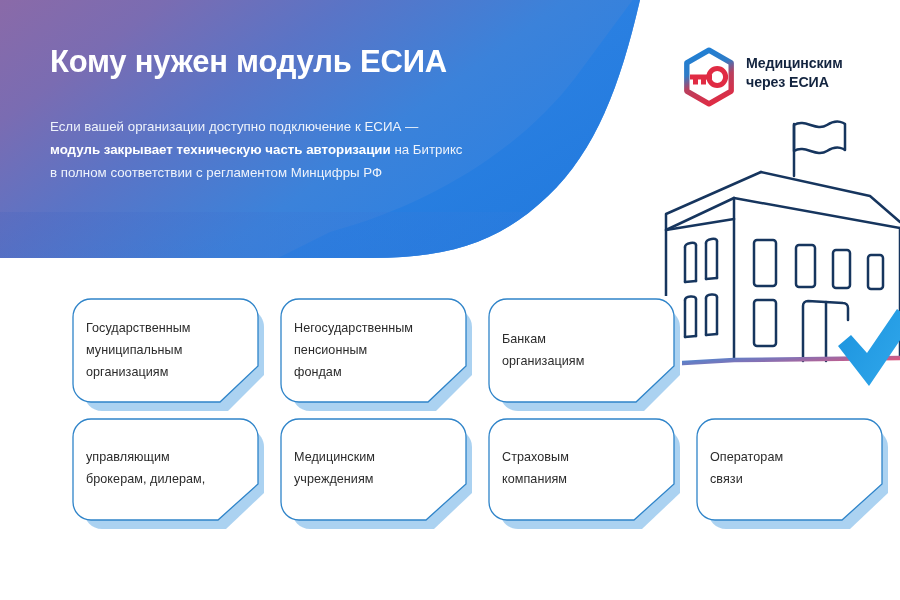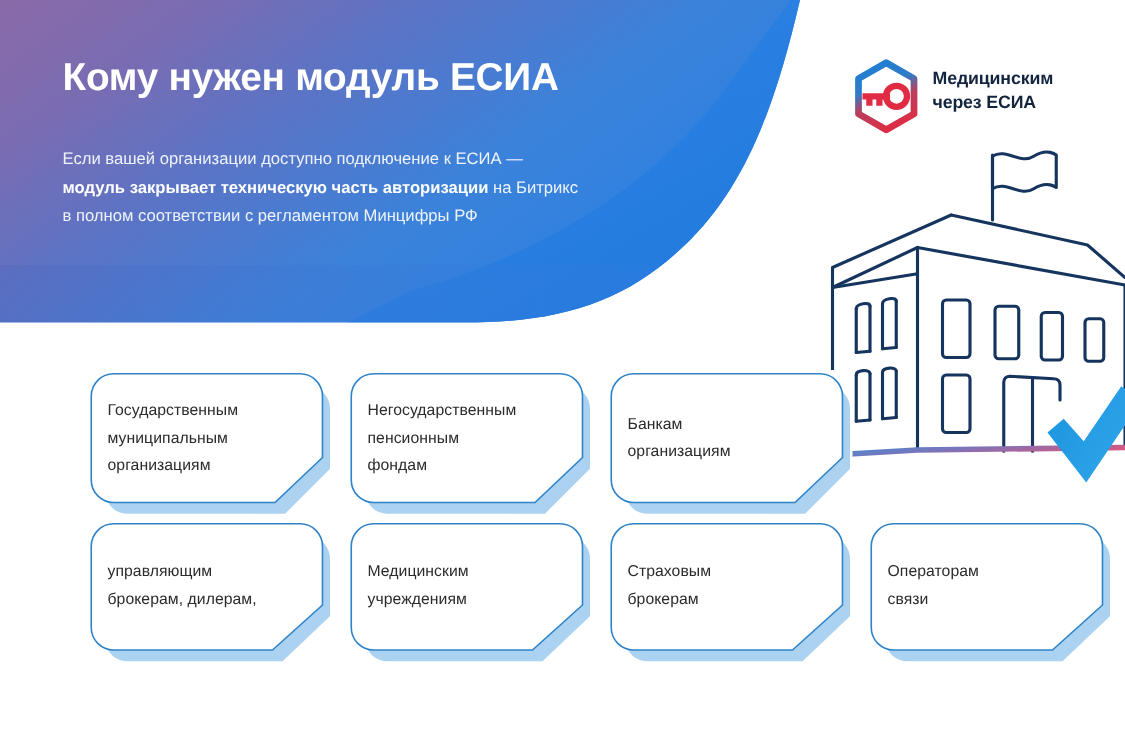--- a/index.html
+++ b/index.html
@@ -272,21 +272,21 @@
       </div>
     </div>
 
     <div class="card w2" style="left:474px;top:416px;align-items:center;">
       <svg class="cshape" width="204" height="116" viewBox="0 0 204 116" xmlns="http://www.w3.org/2000/svg">
         <path d="M26 8 H170 C180 8 188 16 188 26 V72 L150 108 H26 C16 108 8 100 8 90 V26 C8 16 16 8 26 8 Z" fill="#8fc3ec" opacity="0.75" transform="translate(6,5)"></path>
         <path d="M26 3 H170 C180 3 188 11 188 21 V68 L148 104 H21 C11 104 3 96 3 86 V21 C3 11 11 3 21 3 Z" fill="#ffffff" stroke="#2f84c9" stroke-width="1.3"></path>
       </svg>
       <div class="ctext">
         <div>Страховым</div>
-        <div>брокерам</div>
+        <div>компаниям</div>
       </div>
     </div>
 
     <div class="card w2" style="left:682px;top:416px;">
       <svg class="cshape" width="204" height="116" viewBox="0 0 204 116" xmlns="http://www.w3.org/2000/svg">
         <path d="M26 8 H170 C180 8 188 16 188 26 V72 L150 108 H26 C16 108 8 100 8 90 V26 C8 16 16 8 26 8 Z" fill="#8fc3ec" opacity="0.75" transform="translate(6,5)"></path>
         <path d="M26 3 H170 C180 3 188 11 188 21 V68 L148 104 H21 C11 104 3 96 3 86 V21 C3 11 11 3 21 3 Z" fill="#ffffff" stroke="#2f84c9" stroke-width="1.3"></path>
       </svg>
       <div class="ctext">
         <div>Операторам</div>

